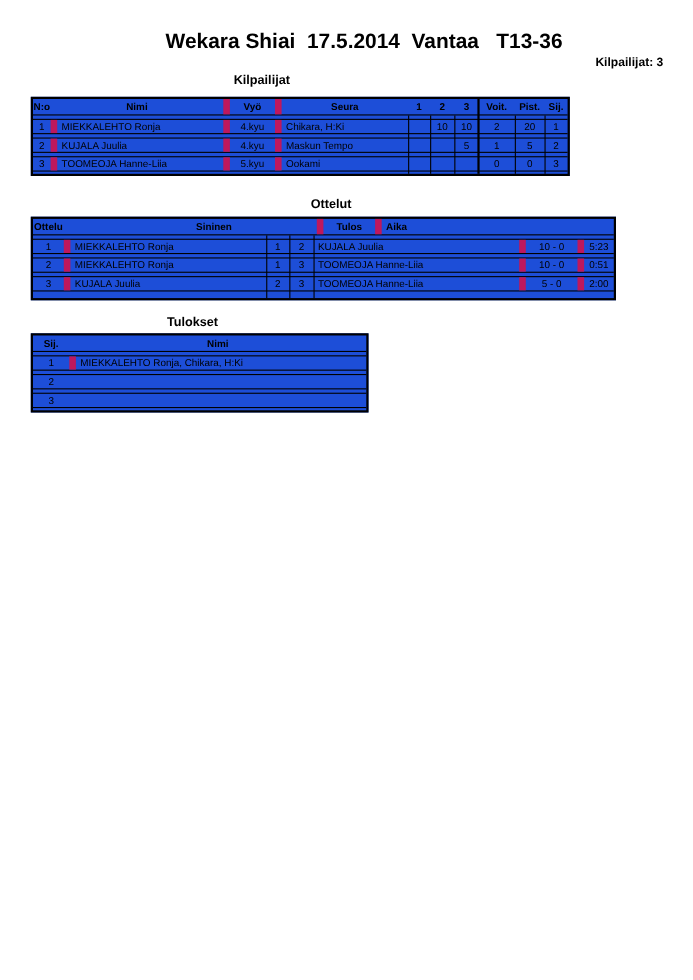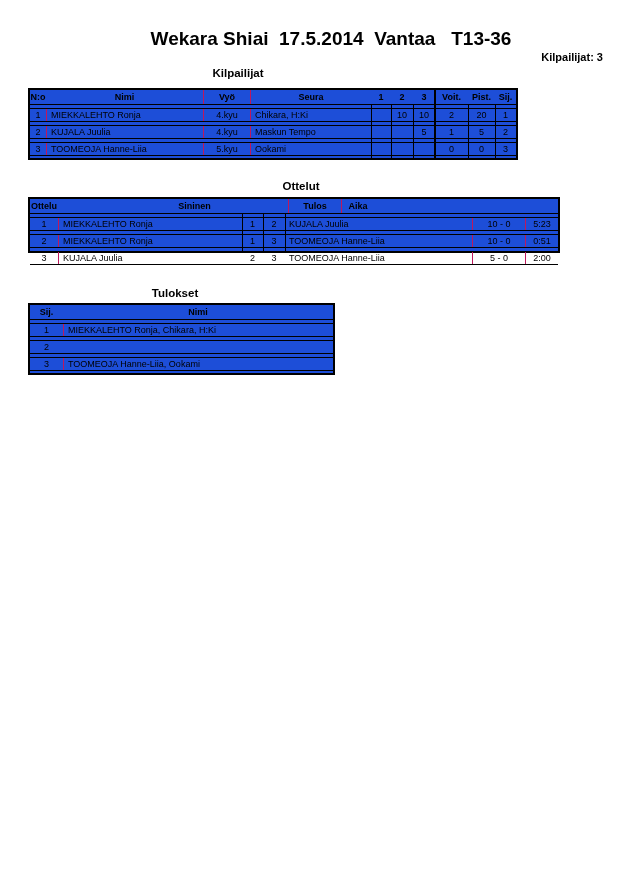--- a/index.html
+++ b/index.html
@@ -25,40 +25,40 @@
   }
   .t1t { left: 238px; top: 67px; }
   .t2t { left: 301px; top: 180px; }
   .t3t { left: 175px; top: 287px; }
 
   .tbl {
     position: absolute; box-sizing: border-box;
     border: 2px solid #000; background: #1d4ed8;
   }
   .t1 { left: 28px; top: 88px;  width: 490px; height: 72px; }
-  .t2 { left: 28px; top: 197px; width: 532px; height: 56px; }
+  .t2 { left: 28px; top: 197px; width: 532px; height: 76px; }
   .t3 { left: 28px; top: 303px; width: 307px; height: 72px; }
 
   .thead {
     display: flex; height: 15px; box-sizing: border-box;
     border-bottom: 1px solid #000; font-weight: bold;
   }
   .trow {
     display: flex; height: 14px; box-sizing: border-box; margin-top: 3px;
     border-top: 1px solid #000; border-bottom: 1px solid #000;
   }
   .c {
     box-sizing: border-box; flex: 0 0 auto;
     display: flex; align-items: center;
     overflow: hidden; white-space: nowrap; font-size: 9px;
   }
   .thead .c { overflow: visible; }
   .ctr { justify-content: center; }
   .lft { padding-left: 4px; }
-  .bl { border-left: 1px solid #be185d; }
+  .bl { border-left: 6px solid #be185d; }
 
   .vl { position: absolute; top: 15px; bottom: 0; width: 1px; background: #000; }
   .vl.thick { top: 0; width: 2px; }
 
   
   .a1{width:16px} .a2{width:157px} .a3{width:47px} .a4{width:121px}
   .a5{width:20px} .a6{width:22px} .a7{width:22px}
   .a8{width:33px} .a9{width:27px} .a10{width:21px}
 
   
@@ -194,17 +194,16 @@
 
     <div class="trow">
       <div class="c ctr d1">1</div>
       <div class="c lft d2 bl">MIEKKALEHTO Ronja, Chikara, H:Ki</div>
     </div>
     <div class="trow">
       <div class="c ctr d1">2</div>
     </div>
     <div class="trow">
       <div class="c ctr d1">3</div>
-      <div class="c lft d2 bl">TOOMEOJA Hanne-Liia, Ookami</div>
     </div>
   </div>
 
 </div>
 
 </body></html>

